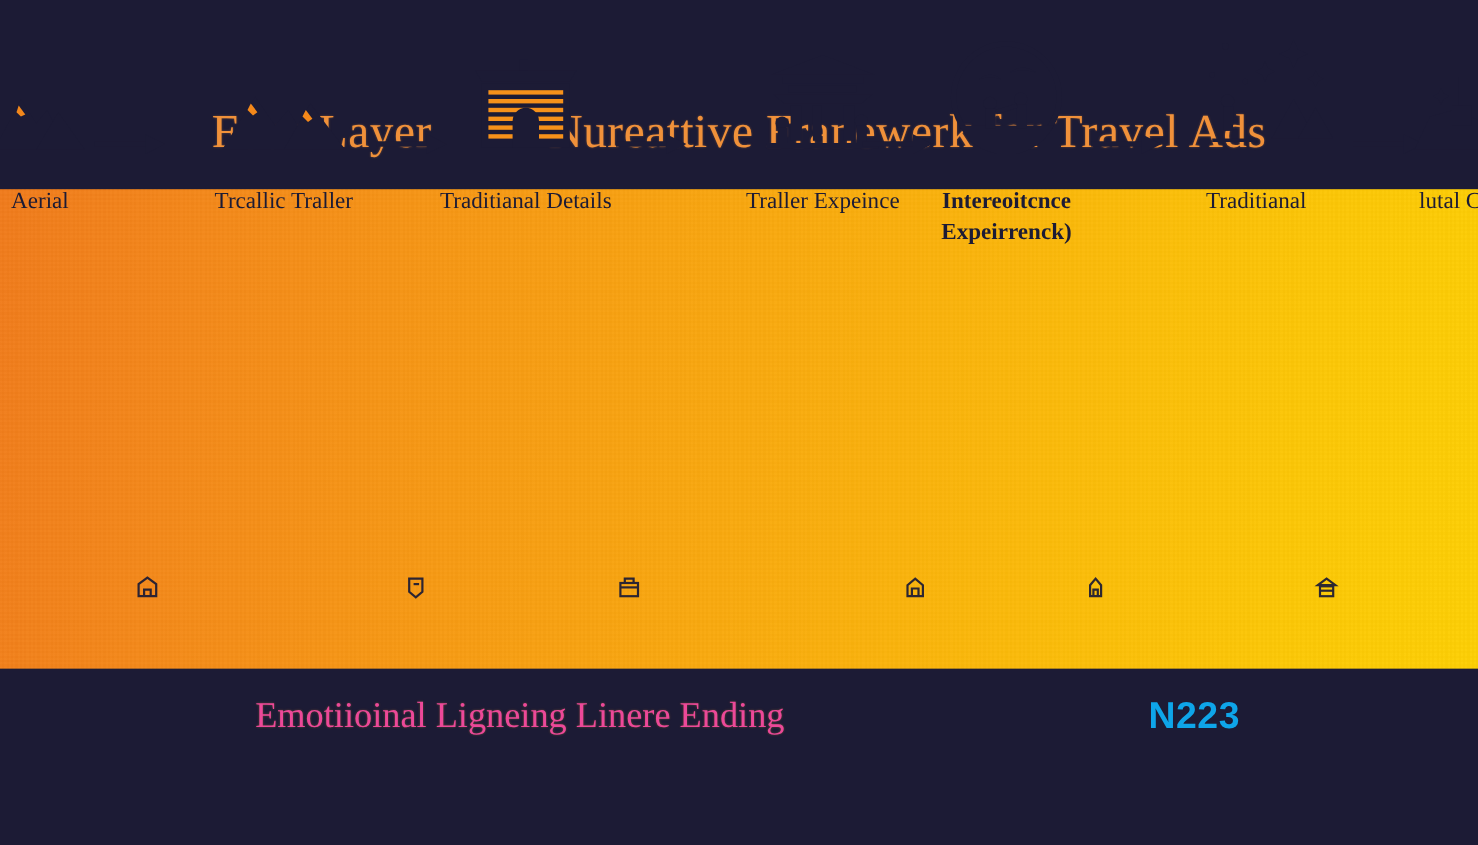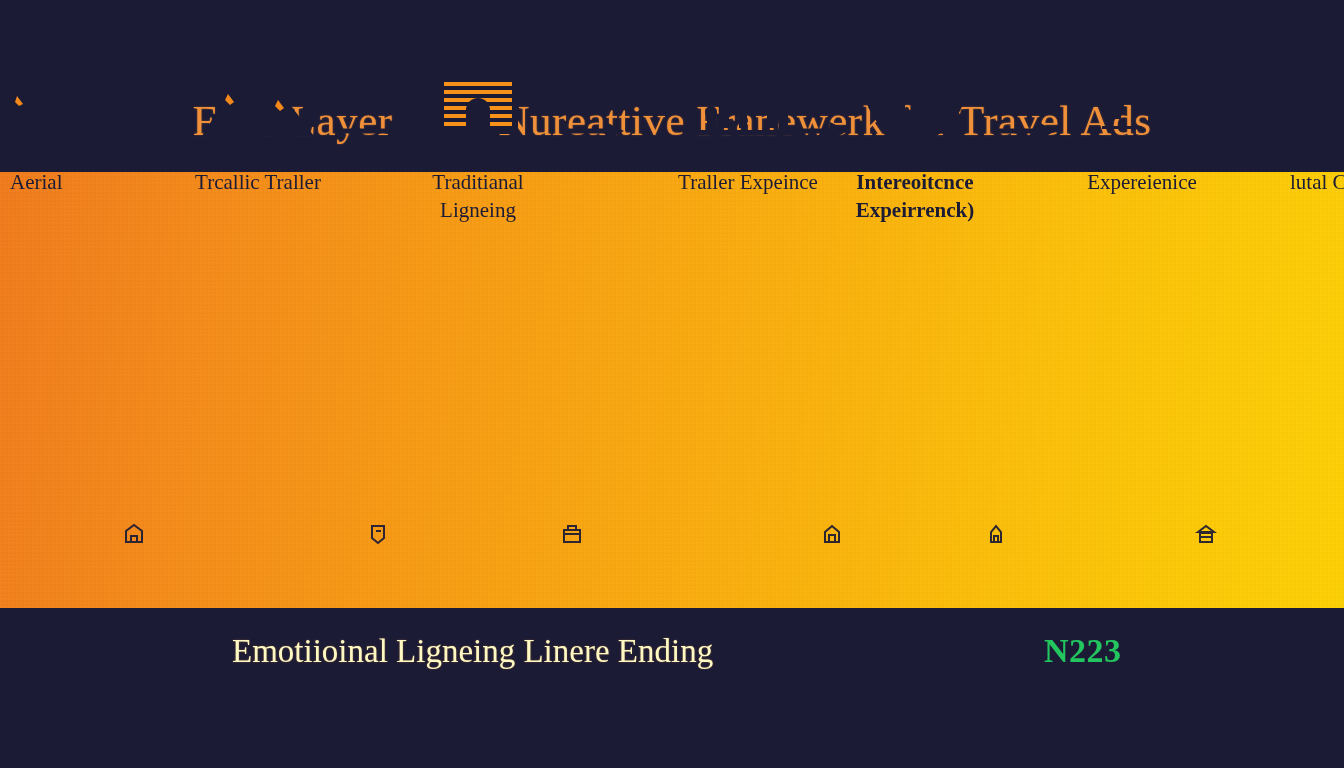--- a/index.html
+++ b/index.html
@@ -83,32 +83,32 @@
     white-space: nowrap;
     text-shadow: 0 0 2px rgba(240,145,58,.45);
   }
   #title .t-a { margin-right: 106px; }
 
   
   #footer-text {
     position: absolute;
     top: 633px;
     left: 232px;
-    color: #fef9c3;
+    color: #ec4899;
     font-family: "Liberation Serif", serif;
     font-size: 33px;
     white-space: nowrap;
     text-shadow: 0 0 2px rgba(240,145,58,.4);
   }
   #footer-code {
     position: absolute;
     top: 632px;
     left: 1044px;
-    color: #22c55e;
-    font-family: Liberation Serif, serif;
+    color: #0ea5e9;
+    font-family: Liberation Sans, sans-serif;
     font-weight: bold;
     font-size: 34px;
     letter-spacing: .5px;
     white-space: nowrap;
   }
 
   
   .stage {
     position: absolute;
     top: 0;
@@ -218,21 +218,21 @@
           <rect x="18" y="34" width="68" height="4"></rect>
           <rect x="18" y="42" width="68" height="4"></rect>
           <rect x="18" y="50" width="68" height="4"></rect>
           <rect x="18" y="58" width="68" height="4"></rect>
           <rect x="18" y="66" width="68" height="4"></rect>
           <rect x="18" y="74" width="68" height="4"></rect>
         </g>
         <path d="M40 86 L40 62 a12 12 0 0 1 24 0 L64 86 Z"></path>
       </svg>
     </div>
-    <div class="stage-label">Traditianal Ligneing</div>
+    <div class="stage-label">Traditianal Details</div>
   </div>
 
   <div class="arrow" style="left:558px;">
     <svg width="70" height="26" viewBox="0 0 70 26" fill="none" stroke="currentColor" stroke-width="5">
       <line x1="2" y1="13" x2="52" y2="13"></line>
       <path d="M48 4 L66 13 L48 22 Z" fill="currentColor" stroke="none"></path>
     </svg>
   </div>
 
   <div class="stage" style="left:660px; width:176px;">
@@ -298,21 +298,21 @@
         <circle cx="42" cy="12" r="3"></circle>
         <circle cx="60" cy="44" r="2.5"></circle>
         <circle cx="30" cy="38" r="2.5"></circle>
         <path d="M84 96 L104 60 L124 96 Z"></path>
         <path d="M108 96 L124 68 L140 96 Z"></path>
         <circle cx="44" cy="62" r="6"></circle>
         <rect x="40" y="67" width="9" height="22"></rect>
         <path d="M30 96 L70 96 L70 99 L30 99 Z"></path>
       </svg>
     </div>
-    <div class="stage-label">Expereienice</div>
+    <div class="stage-label">Traditianal</div>
   </div>
 
   <div class="arrow" style="left:1228px;">
     <svg width="70" height="26" viewBox="0 0 70 26" fill="none" stroke="currentColor" stroke-width="5">
       <line x1="2" y1="13" x2="52" y2="13"></line>
       <path d="M48 4 L66 13 L48 22 Z" fill="currentColor" stroke="none"></path>
     </svg>
   </div>
 
   <div class="stage" style="left:1276px; width:140px;">

